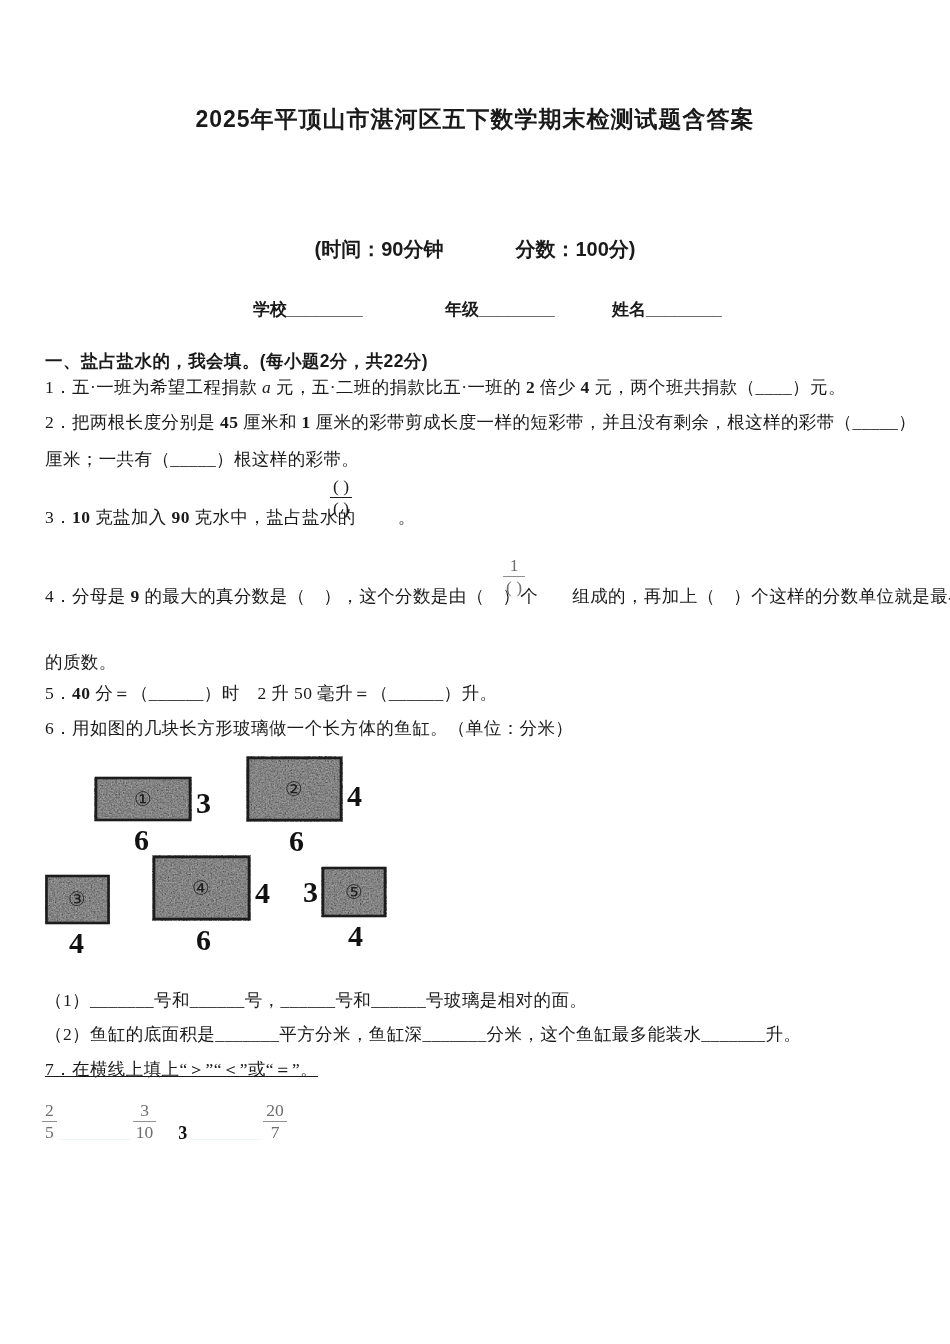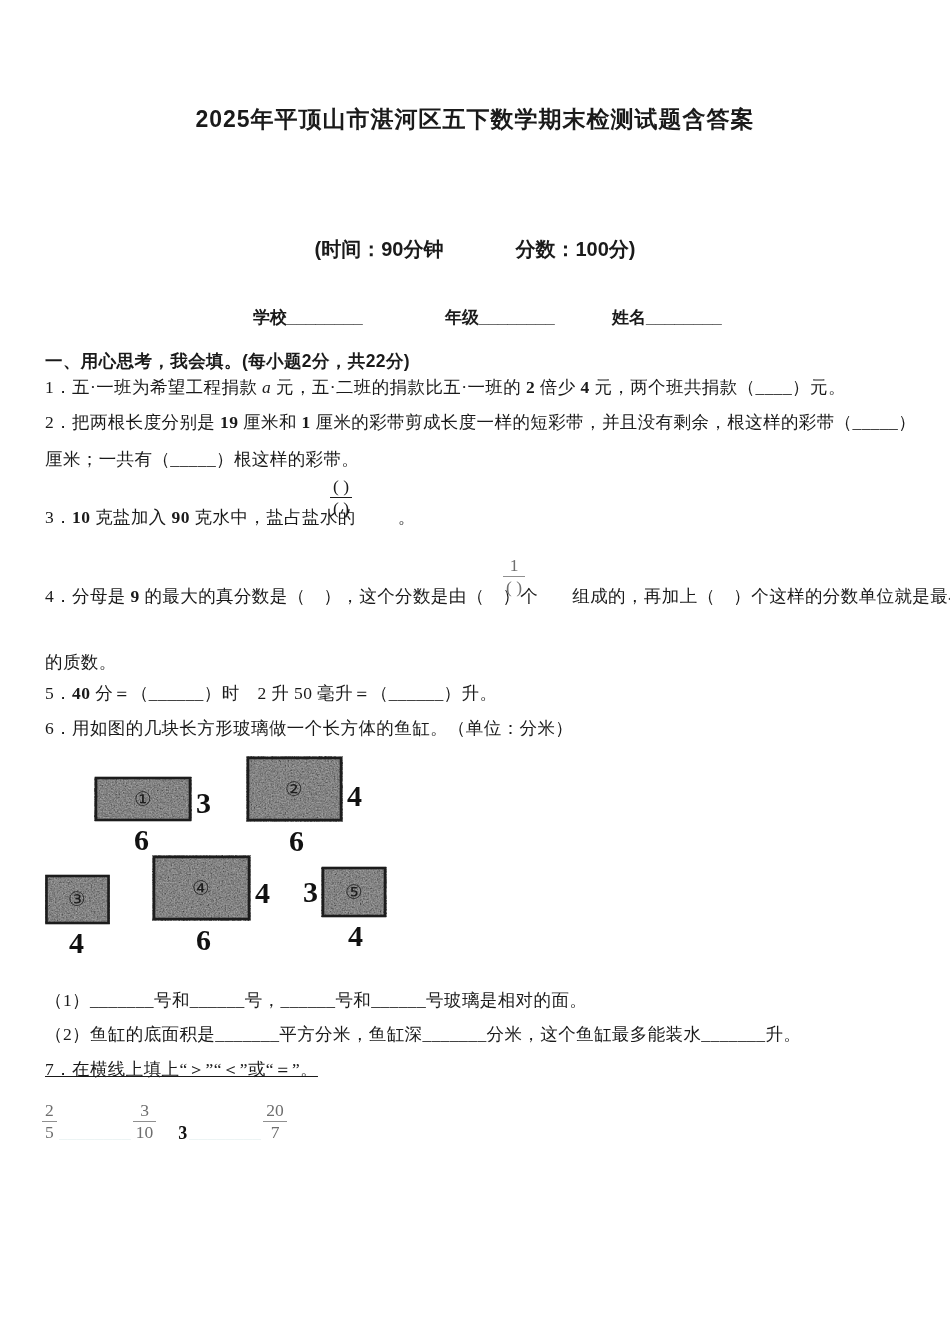--- a/index.html
+++ b/index.html
@@ -6,21 +6,21 @@
   .page{position:relative;width:950px;height:1140px;background:#fff;overflow:hidden;
         font-family:"Liberation Serif","DejaVu Serif",serif;color:#1a1a1a;}
   .abs{position:absolute;white-space:nowrap;}
   .title{top:104px;left:0;width:950px;text-align:center;
          font-family:"Liberation Sans","DejaVu Sans",sans-serif;
          font-weight:700;font-size:23px;letter-spacing:1px;}
   .meta{top:236px;left:0;width:950px;display:flex;justify-content:center;gap:72px;
         font-family:"Liberation Sans","DejaVu Sans",sans-serif;
         font-weight:700;font-size:20px;}
   .info-field{top:298px;font-family:"Liberation Sans","DejaVu Sans",sans-serif;
-        font-weight:700;font-size:17px;margin-top:8px;}
+        font-weight:700;font-size:17px;}
   .heading{font-family:"Liberation Sans","DejaVu Sans",sans-serif;font-weight:700;font-size:17.5px;}
   .line{left:45px;font-size:17.5px;line-height:26px;letter-spacing:0.4px;}
   .line b{font-family:"Liberation Serif",serif;}
   .line i{font-family:"Liberation Serif",serif;}
   .spacer{display:inline-block;}
   
   .frac{display:inline-flex;flex-direction:column;align-items:center;
         line-height:1.1;font-size:17.5px;}
   .frac .fbar{align-self:stretch;height:0;border-top:1.6px solid #8f8f8f;margin:1px 0 1px;}
   .frac.black{color:#1a1a1a;}
@@ -46,28 +46,28 @@
 
   <div class="abs meta">
     <span>(时间：90分钟</span>
     <span>分数：100分)</span>
   </div>
 
   <span class="abs info-field" style="left:253px;">学校________</span>
   <span class="abs info-field" style="left:445px;">年级________</span>
   <span class="abs info-field" style="left:612px;">姓名________</span>
 
-  <div class="abs line heading" style="top:348px;">一、用心思考，我会填。(每小题2分，共22分)</div>
+  <div class="abs line heading" style="top:348px;">一、盐占盐水的，我会填。(每小题2分，共22分)</div>
 
   <div class="abs line" style="top:374px;">
     <span>1．五·一班为希望工程捐款 </span><i>a</i><span> 元，五·二班的捐款比五·一班的 </span><b>2</b><span> 倍少 </span><b>4</b><span> 元，两个班共捐款（____）元。</span>
   </div>
 
   <div class="abs line" style="top:409px;">
-    <span>2．把两根长度分别是 </span><b>19</b><span> 厘米和 </span><b>1</b><span> 厘米的彩带剪成长度一样的短彩带，并且没有剩余，根这样的彩带（_____）</span>
+    <span>2．把两根长度分别是 </span><b>45</b><span> 厘米和 </span><b>1</b><span> 厘米的彩带剪成长度一样的短彩带，并且没有剩余，根这样的彩带（_____）</span>
   </div>
   <div class="abs line" style="top:446px;text-align:right;">厘米；一共有（_____）根这样的彩带。</div>
 
   <div class="abs line" style="top:504px;">
     <span>3．</span><b>10</b><span> 克盐加入 </span><b>90</b><span> 克水中，盐占盐水的</span><span class="spacer" style="width:42px;"></span><span>。</span>
   </div>
   <span class="abs frac black" style="left:330px;top:477px;">
     <span class="fnum">( )</span>
     <span class="fbar"></span>
     <span class="fden">( )</span>

